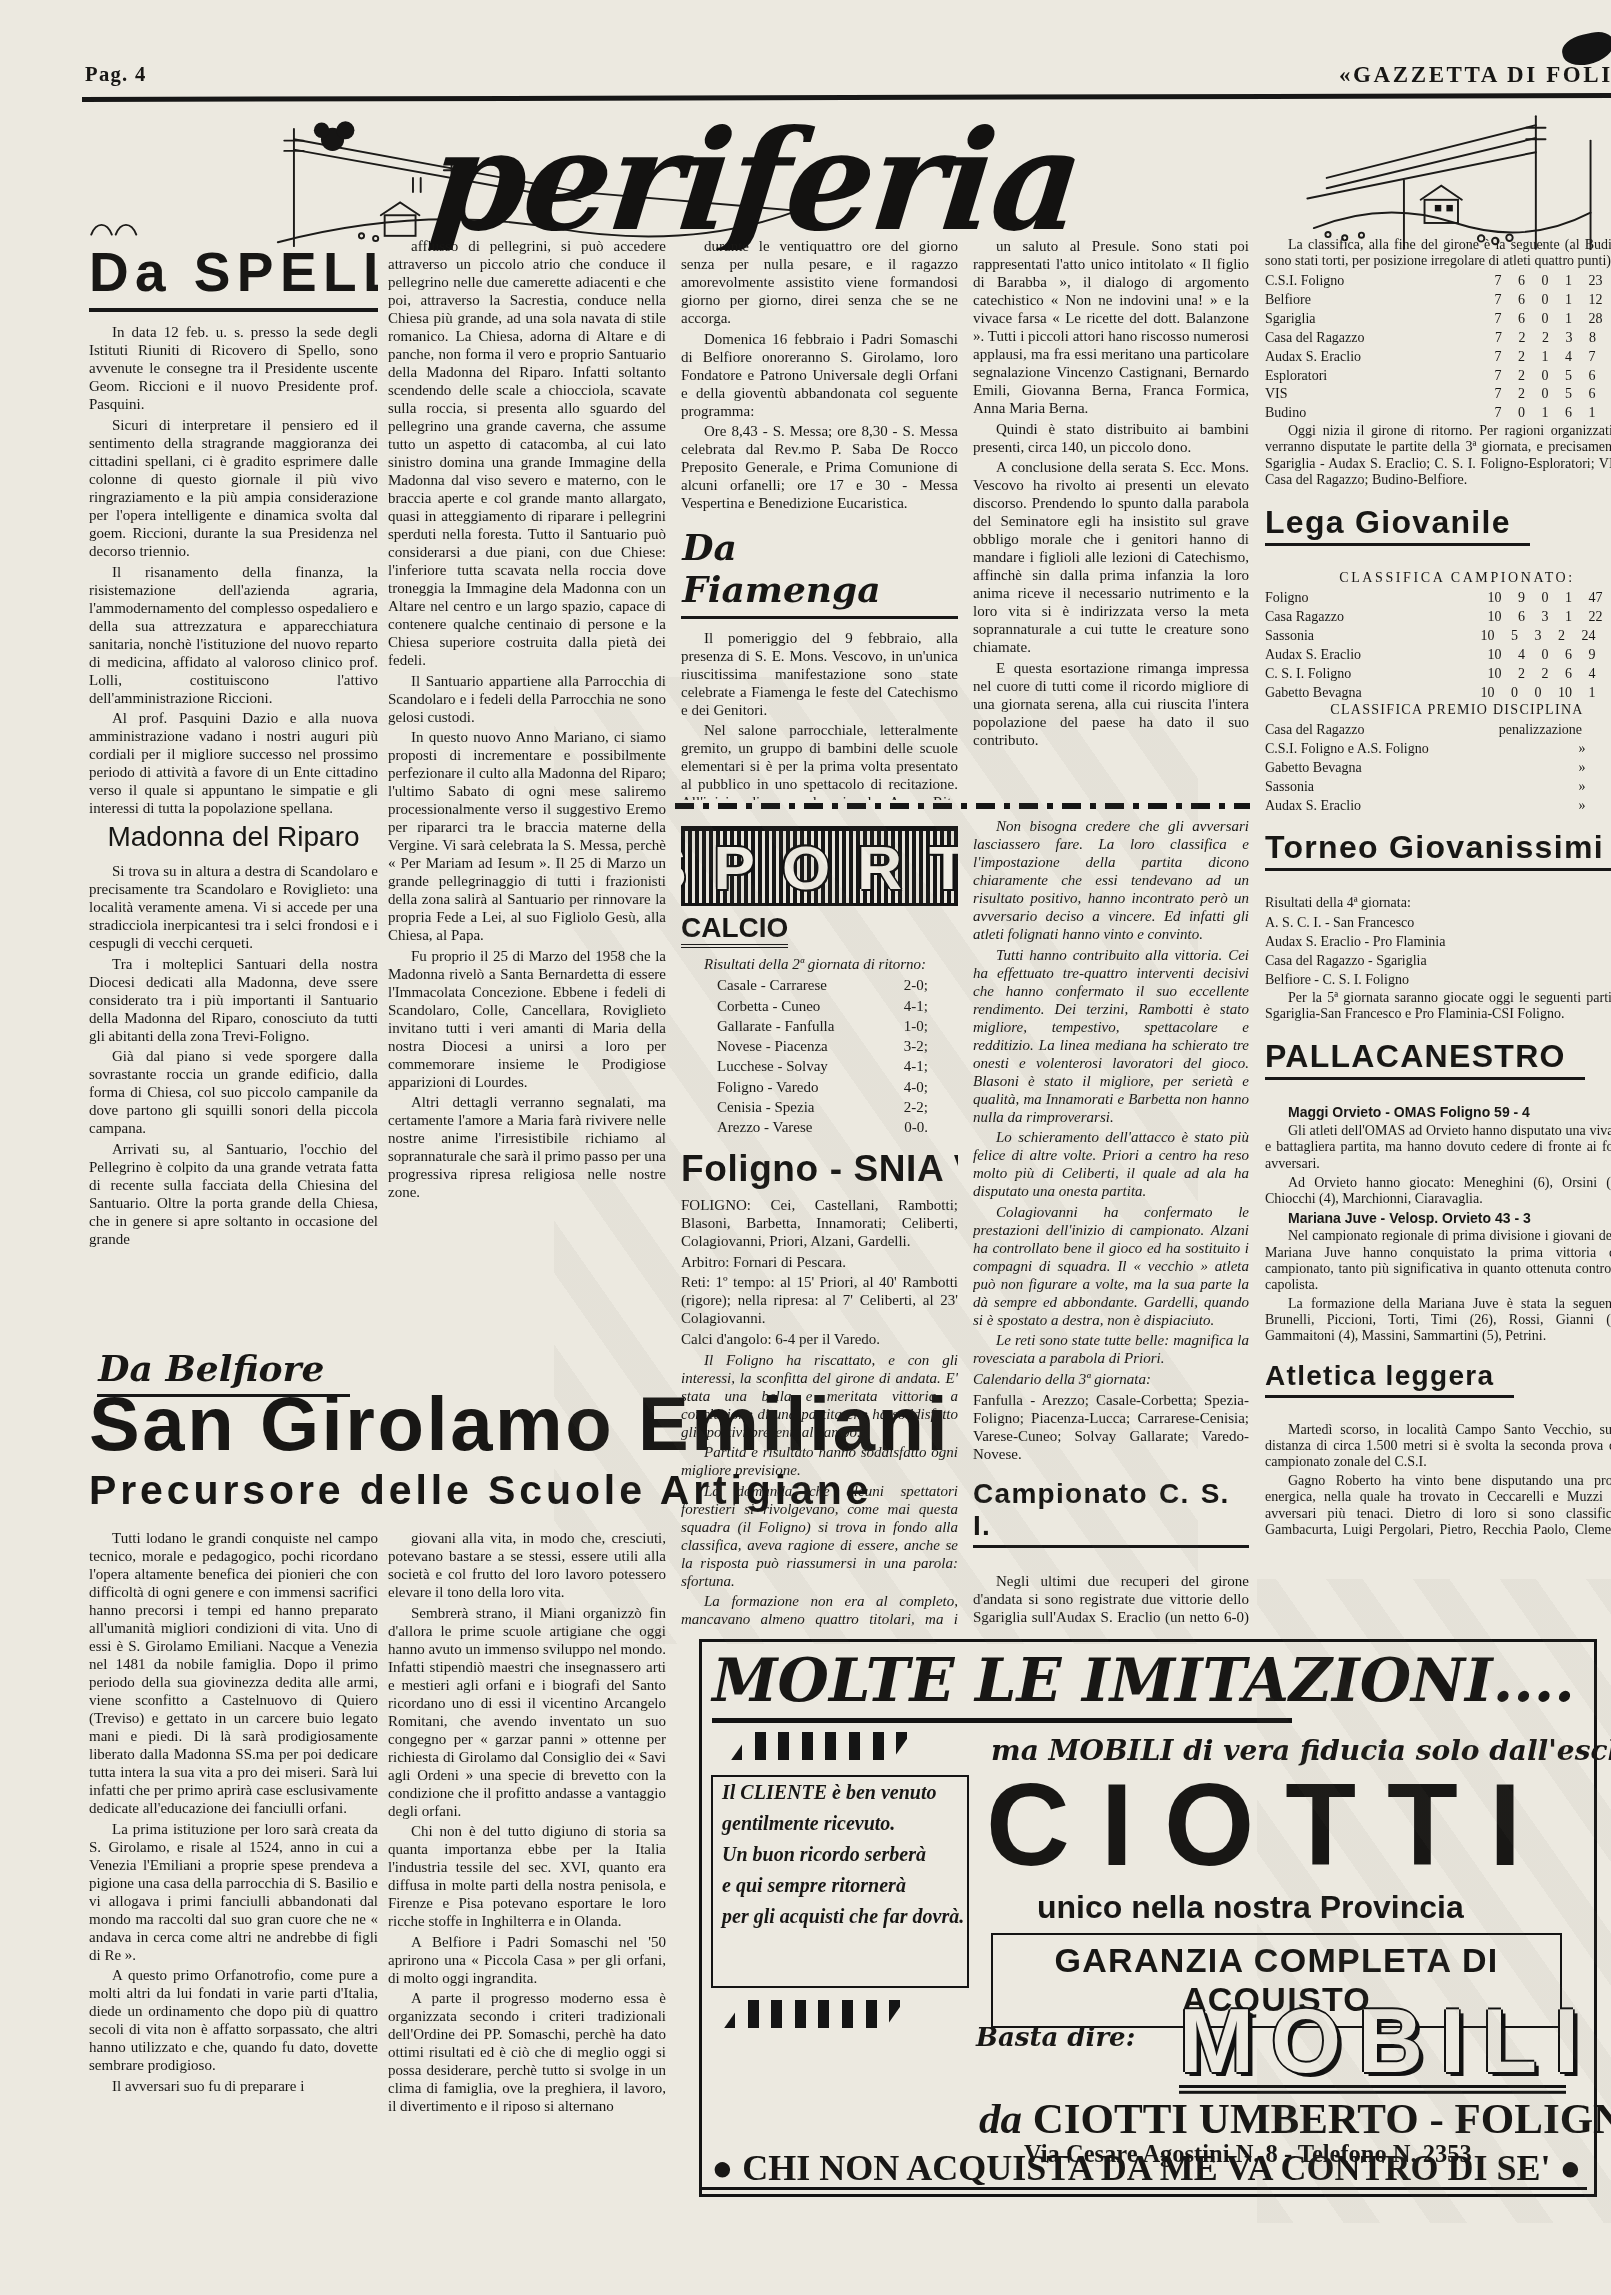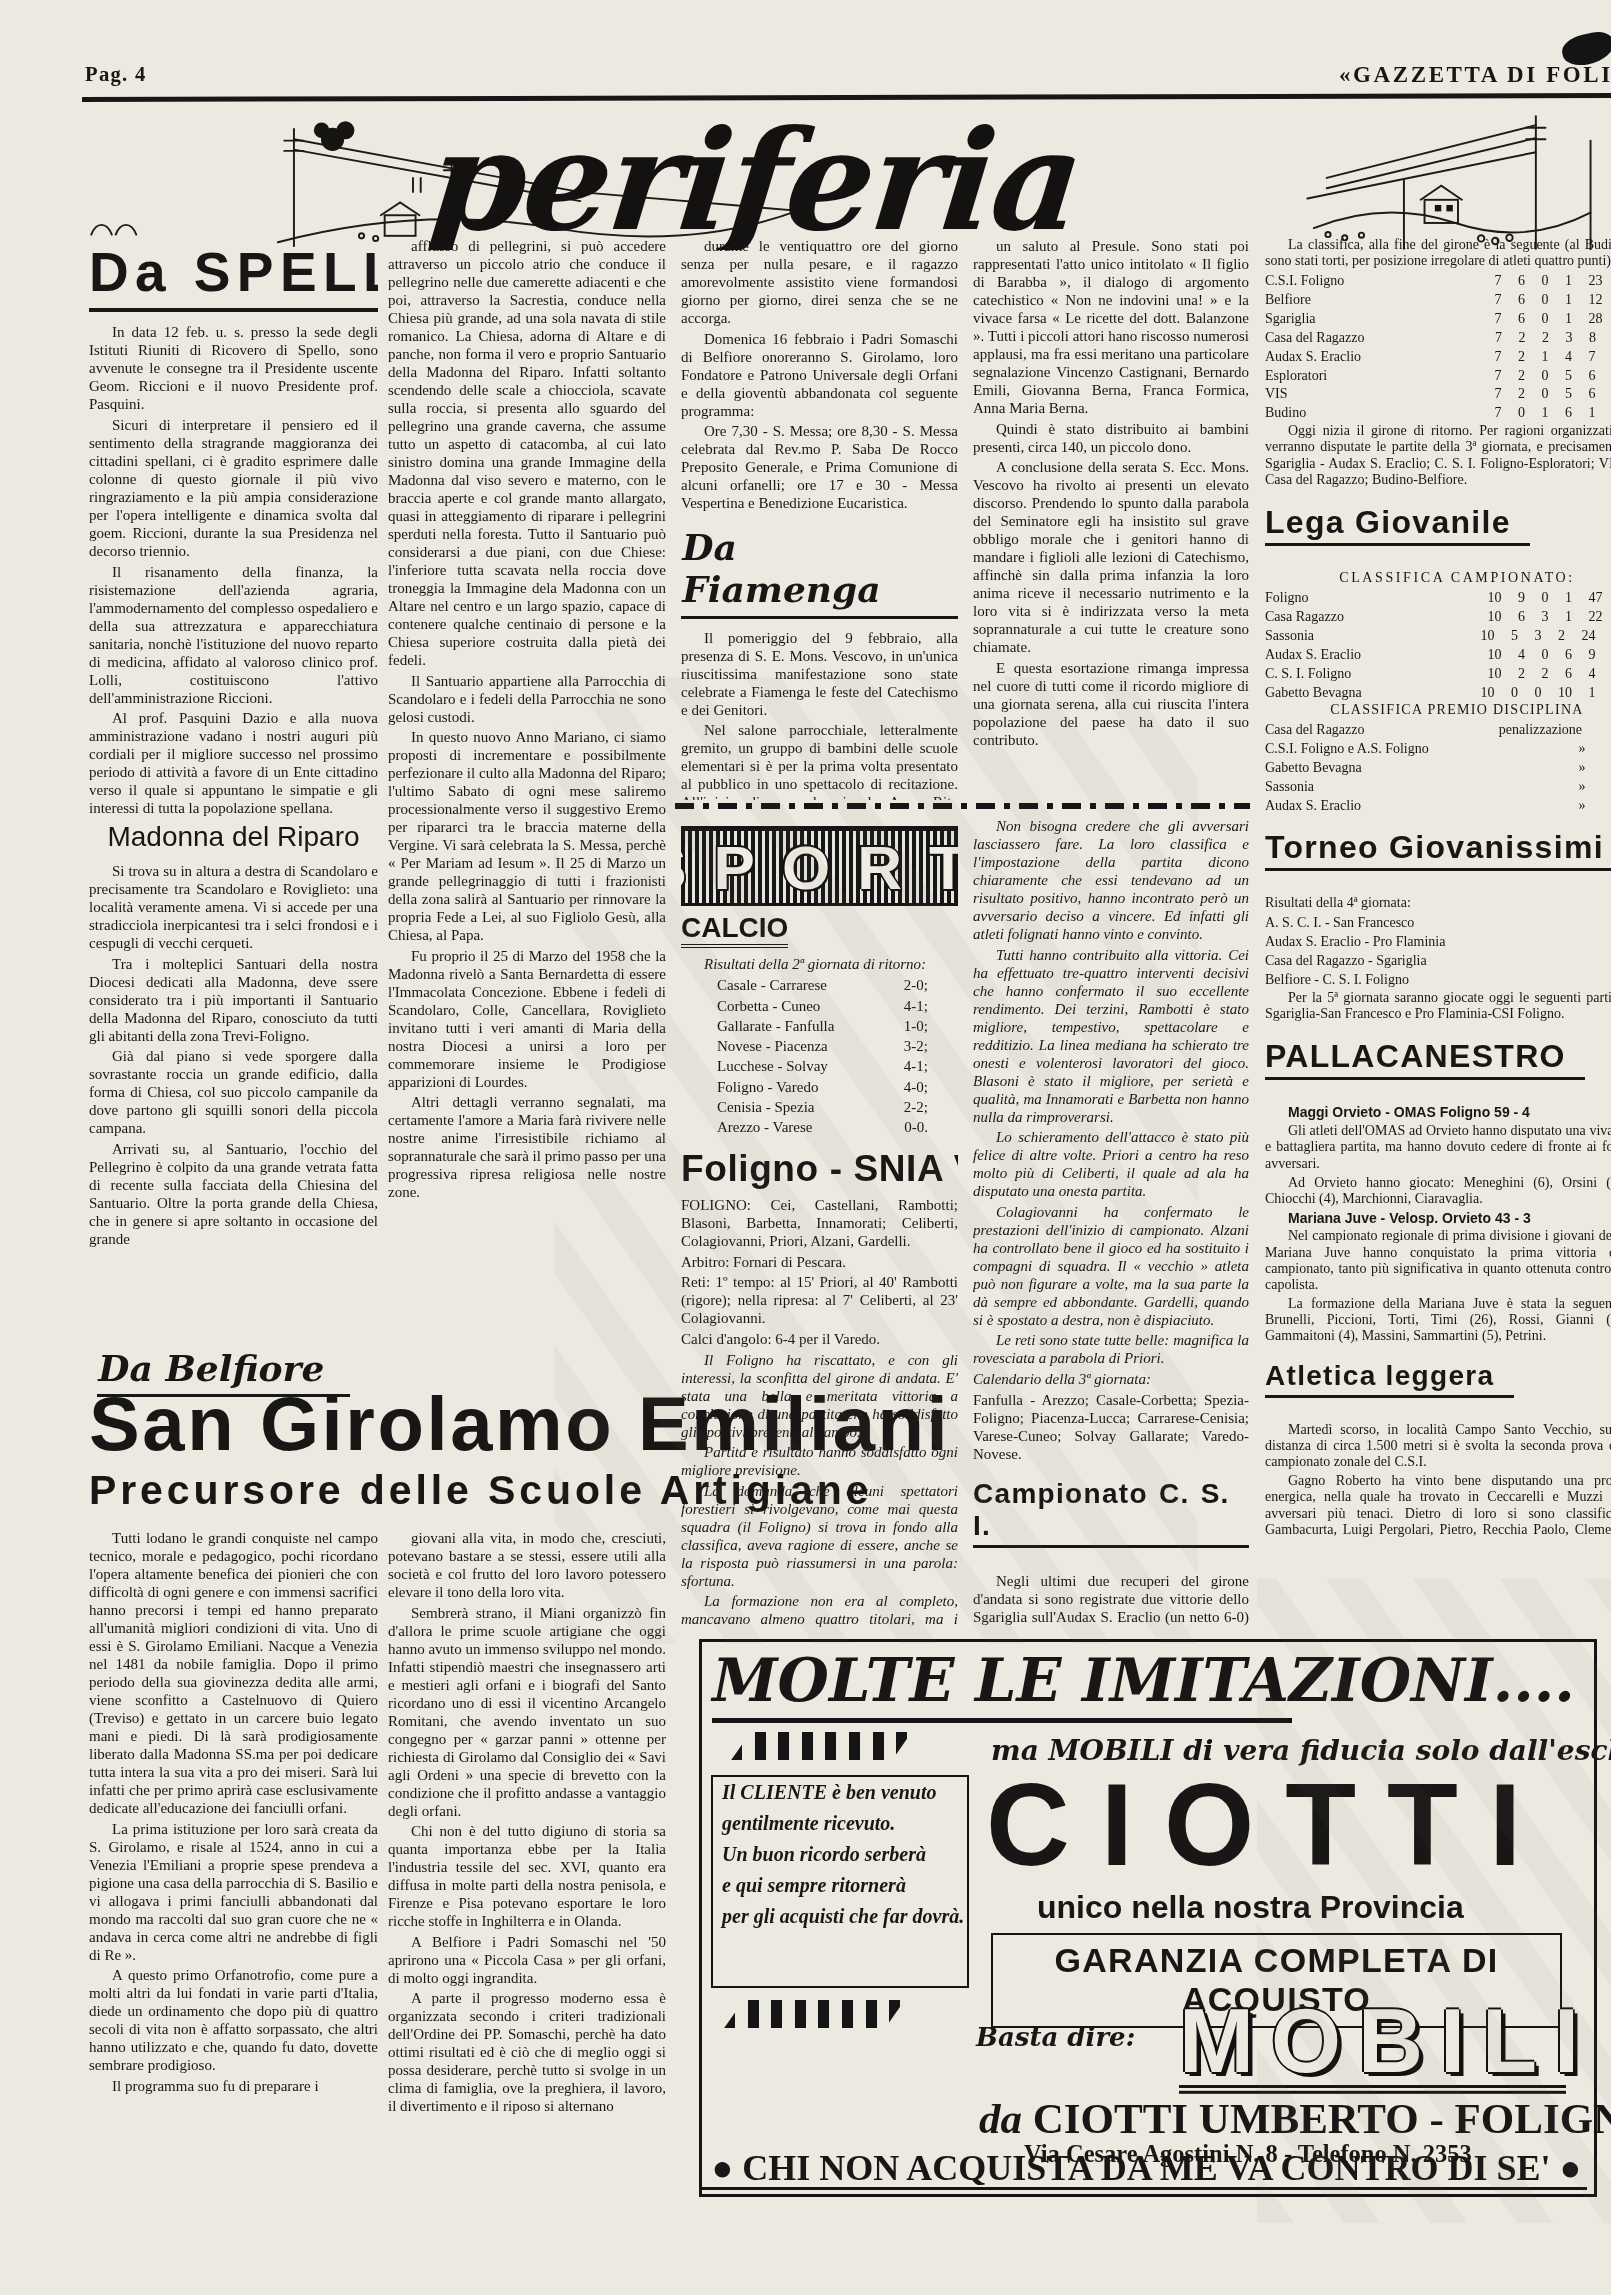--- a/index.html
+++ b/index.html
@@ -175,21 +175,21 @@
         <p>Fu proprio il 25 di Marzo del 1958 che la Madonna rivelò a Santa Bernardetta di essere l'Immacolata Concezione. Ebbene i fedeli di Scandolaro, Colle, Cancellara, Roviglieto invitano tutti i veri amanti di Maria della nostra Diocesi a unirsi a loro per commemorare insieme le Prodigiose apparizioni di Lourdes.</p>
         <p>Altri dettagli verranno segnalati, ma certamente l'amore a Maria farà rivivere nelle nostre anime l'irresistibile richiamo al soprannaturale che sarà il primo passo per una progressiva ripresa religiosa nelle nostre zone.</p>
       </div>
   </div>
 
   <div class="col" style="left:681px;top:237px;width:277px;height:563px;">
     <div>
 
     <p>durante le ventiquattro ore del giorno senza per nulla pesare, e il ragazzo amorevolmente assistito viene formandosi giorno per giorno, direi senza che se ne accorga.</p>
         <p>Domenica 16 febbraio i Padri Somaschi di Belfiore onoreranno S. Girolamo, loro Fondatore e Patrono Universale degli Orfani e della gioventù abbandonata col seguente programma:</p>
-        <p>Ore 7,30 - S. Messa; ore 8,30 - S. Messa celebrata dal Rev.mo P. Saba De Rocco Preposito Generale, e Prima Comunione di alcuni orfanelli; ore 17 e 30 - Messa Vespertina e Benedizione Eucaristica.</p>
+        <p>Ore 8,43 - S. Messa; ore 8,30 - S. Messa celebrata dal Rev.mo P. Saba De Rocco Preposito Generale, e Prima Comunione di alcuni orfanelli; ore 17 e 30 - Messa Vespertina e Benedizione Eucaristica.</p>
       </div>
     <span class="da-script">Da Fiamenga</span>
     <div>
 
     <p>Il pomeriggio del 9 febbraio, alla presenza di S. E. Mons. Vescovo, in un'unica riuscitissima manifestazione sono state celebrate a Fiamenga le feste del Catechismo e dei Genitori.</p>
         <p>Nel salone parrocchiale, letteralmente gremito, un gruppo di bambini delle scuole elementari si è per la prima volta presentato al pubblico in uno spettacolo di recitazione. All'inizio di esso, la piccola Anna Rita Bizzarri, con grande garbo e disinvoltura ha rivolto</p>
       </div>
   </div>
 
   <div class="dotrule"></div>
@@ -440,21 +440,21 @@
   </div>
   <div class="headline">San Girolamo Emiliani</div>
   <div class="headline2">Precursore delle Scuole Artigiane</div>
 
   <div class="col" style="left:89px;top:1529px;width:289px;height:748px;">
     <div>
 
     <p>Tutti lodano le grandi conquiste nel campo tecnico, morale e pedagogico, pochi ricordano l'opera altamente benefica dei pionieri che con difficoltà di ogni genere e con immensi sacrifici hanno precorsi i tempi ed hanno preparato all'umanità migliori condizioni di vita. Uno di essi è S. Girolamo Emiliani. Nacque a Venezia nel 1481 da nobile famiglia. Dopo il primo periodo della sua giovinezza dedita alle armi, viene sconfitto a Castelnuovo di Quiero (Treviso) e gettato in un carcere buio legato mani e piedi. Di là sarà prodigiosamente liberato dalla Madonna SS.ma per poi dedicare tutta intera la sua vita a pro dei miseri. Sarà lui infatti che per primo aprirà case esclusivamente dedicate all'educazione dei fanciulli orfani.</p>
         <p>La prima istituzione per loro sarà creata da S. Girolamo, e risale al 1524, anno in cui a Venezia l'Emiliani a proprie spese prendeva a pigione una casa della parrocchia di S. Basilio e vi allogava i primi fanciulli abbandonati dal mondo ma raccolti dal suo gran cuore che ne « andava in cerca come altri ne andrebbe di figli di Re ».</p>
         <p>A questo primo Orfanotrofio, come pure a molti altri da lui fondati in varie parti d'Italia, diede un ordinamento che dopo più di quattro secoli di vita non è affatto sorpassato, che altri hanno utilizzato e che, quando fu dato, dovette sembrare prodigioso.</p>
-        <p>Il programma suo fu di preparare i</p>
+        <p>Il avversari suo fu di preparare i</p>
       </div>
   </div>
   <div class="col" style="left:388px;top:1529px;width:278px;height:748px;">
     <div>
 
     <p>giovani alla vita, in modo che, cresciuti, potevano bastare a se stessi, essere utili alla società e col frutto del loro lavoro potessero elevare il tono della loro vita.</p>
         <p>Sembrerà strano, il Miani organizzò fin d'allora le prime scuole artigiane che oggi hanno avuto un immenso sviluppo nel mondo. Infatti stipendiò maestri che insegnassero arti e mestieri agli orfani e i biografi del Santo ricordano uno di essi il vicentino Arcangelo Romitani, che avendo inventato un suo congegno per « garzar panni » ottenne per richiesta di Girolamo dal Consiglio dei « Savi agli Ordeni » una specie di brevetto con la condizione che il profitto andasse a vantaggio degli orfani.</p>
         <p>Chi non è del tutto digiuno di storia sa quanta importanza ebbe per la Italia l'industria tessile del sec. XVI, quanto era diffusa in molte parti della nostra penisola, e Firenze e Pisa potevano esportare le loro ricche stoffe in Inghilterra e in Olanda.</p>
         <p>A Belfiore i Padri Somaschi nel '50 aprirono una « Piccola Casa » per gli orfani, di molto oggi ingrandita.</p>
         <p>A parte il progresso moderno essa è organizzata secondo i criteri tradizionali dell'Ordine dei PP. Somaschi, perchè ha dato ottimi risultati ed è ciò che di meglio oggi si possa desiderare, perchè tutto si svolge in un clima di famiglia, ove la preghiera, il lavoro, il divertimento e il riposo si alternano</p>

